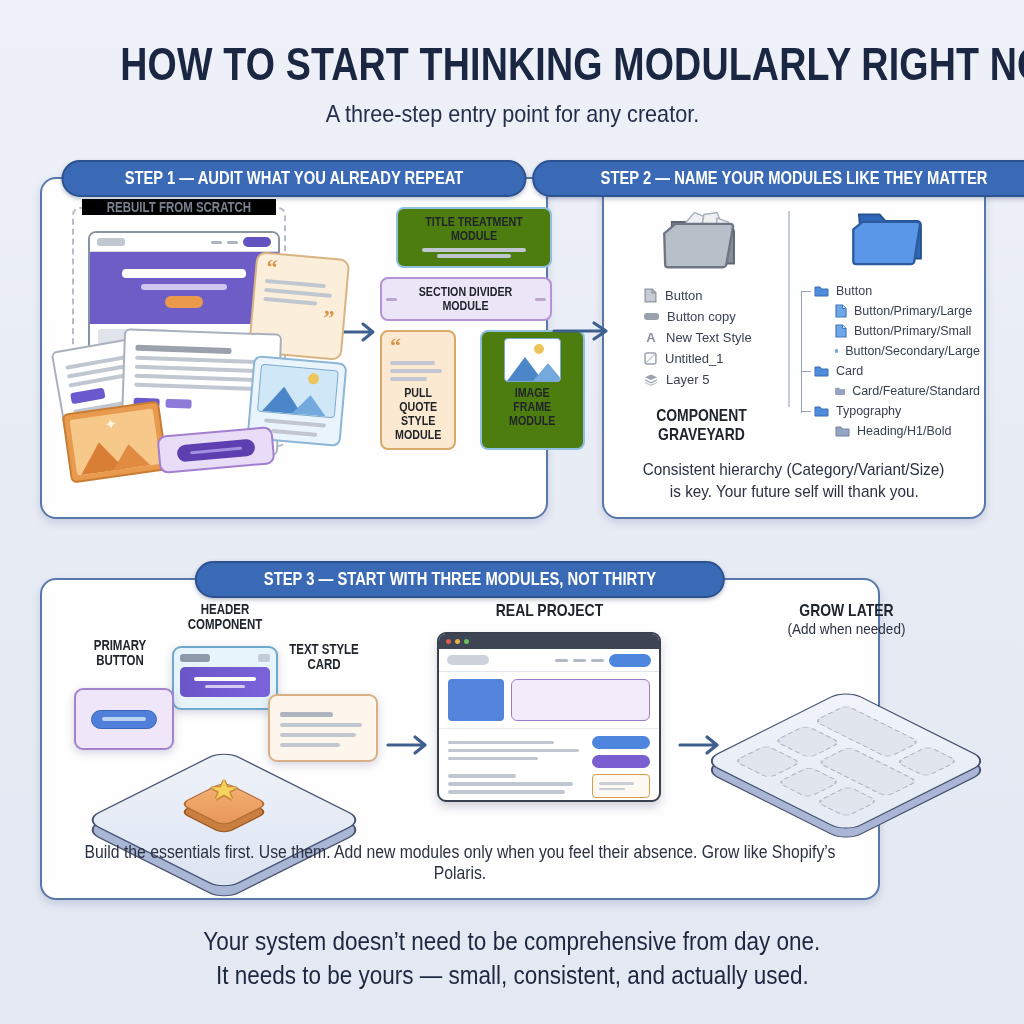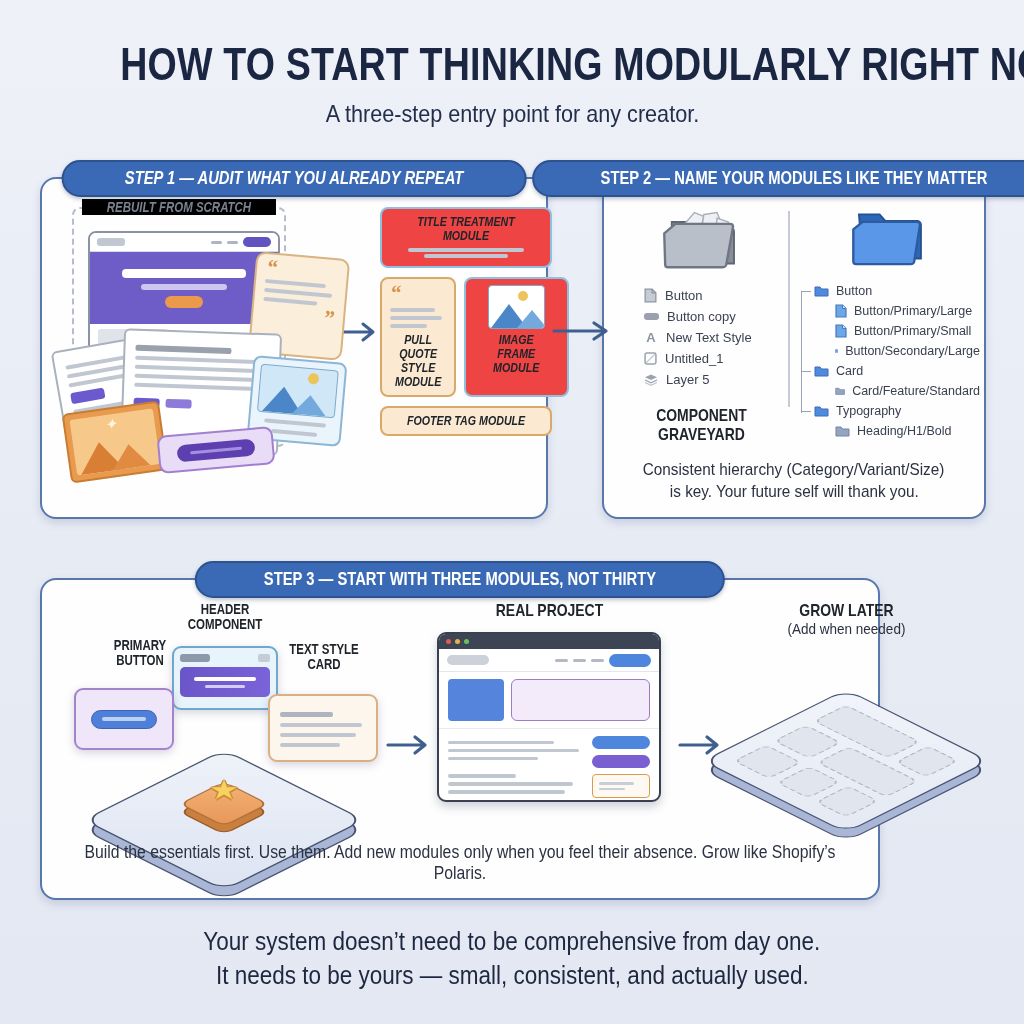--- a/index.html
+++ b/index.html
@@ -20,21 +20,21 @@
   
   .title { position:absolute; top:36px; left:0; width:100%; text-align:center;
     font-size:47px; color:#1b2742; white-space:nowrap; }
   .subtitle { position:absolute; top:100px; left:0; width:100%; text-align:center;
     font-size:24px; color:#242e4a; }
   .subtitle span { display:inline-block; transform:scaleX(.9); }
 
   
   .panel { position:absolute; background:#fefefe; border:2px solid #5878ac; border-radius:16px;
     box-shadow:0 4px 8px rgba(60,80,130,.18); }
-  #panel1 { left:40px; top:177px; width:508px; height:342px;font-style:italic; }
+  #panel1 { left:40px; top:177px; width:508px; height:342px; }
   #panel2 { left:602px; top:177px; width:384px; height:342px; }
   #panel3 { left:40px; top:578px; width:840px; height:322px; }
 
   .badge { position:absolute; top:-19px; left:50%; transform:translateX(-50%);
     background:#3a6ab6; border:2px solid #2d5290; color:#fff; border-radius:999px;
     padding:6px 24px; white-space:nowrap; box-shadow:0 2px 4px rgba(30,50,90,.3); z-index:6; }
   .badge span { display:inline-block; font-weight:bold; font-size:18px; transform:scaleX(.82); }
 
   .caption { position:absolute; left:0; width:100%; text-align:center; color:#2a3140; }
   .caption span { display:inline-block; transform:scaleX(.9); }
@@ -101,21 +101,21 @@
     background:#e9dcf7; border:2px solid #a27fd0; border-radius:9px; transform:rotate(-5deg);
     display:flex; align-items:center; justify-content:center; z-index:6; }
   .tag-pill { width:78px; height:17px; background:#5e3fb0; border-radius:9px; display:flex; align-items:center; justify-content:center; }
   .tag-pill i { display:block; width:52px; height:3px; background:#a48fe0; border-radius:2px; }
 
   
   .modules { position:absolute; left:338px; top:28px; width:172px; display:flex; flex-direction:column; gap:9px; }
   .module { border-radius:8px; border:2px solid; text-align:center; padding:6px 4px; }
   .module .mlabel { font-size:13px; font-weight:bold; color:#20242b; line-height:14px; }
   .module .mlabel span { display:inline-block; transform:scaleX(.82); }
-  .m-blue { background:#ef4444; border-color:#8fc0e0; }
+  .m-blue { background:#4d7c0f; border-color:#8fc0e0;margin-left:16px; }
   .m-purple { background:#ece4f7; border-color:#b494d6; }
   .m-peach { background:#fbead1; border-color:#d9a96b; }
   #mod-title .ln { margin:5px auto 2px; }
   .divider-row { display:flex; align-items:center; justify-content:center; gap:6px; }
   .divider-row .dash { width:16px; height:3px; background:#b9a6d1; border-radius:2px; }
   .mod-duo { display:flex; gap:8px; }
   .mod-quote { flex:1.15; padding:7px 8px 6px; text-align:left; }
   .mod-quote .ln { margin:4px 0; }
   .mod-quote .mlabel { text-align:center; margin-top:5px; }
   .mod-img { flex:1; padding:6px 22px; }
@@ -320,41 +320,45 @@
     <svg class="arrow" style="left:296px; top:140px;" width="42" height="26" viewBox="0 0 42 26">
       <path d="M2 13 H32 M25 5 L35 13 L25 21" stroke="#3f608f" stroke-width="3" fill="none" stroke-linecap="round" stroke-linejoin="round"></path>
     </svg>
 
     <div class="modules">
       <div class="module m-blue" id="mod-title">
         <div class="mlabel"><span>TITLE TREATMENT MODULE</span></div>
         <div class="ln" style="width:72%"></div>
         <div class="ln" style="width:52%; margin:0 auto 2px;"></div>
       </div>
+      <div class="module m-purple">
+        <div class="divider-row">
+          <div class="dash"></div>
+          <div class="mlabel"><span>SECTION DIVIDER MODULE</span></div>
+          <div class="dash"></div>
+        </div>
+      </div>
       <div class="mod-duo">
         <div class="module m-peach mod-quote">
           <span class="qmark">“</span>
           <div class="ln" style="width:80%"></div>
           <div class="ln" style="width:92%"></div>
           <div class="ln" style="width:66%"></div>
           <div class="mlabel"><span>PULL QUOTE</span><br>
             <span>STYLE MODULE</span></div>
         </div>
         <div class="module m-blue mod-img">
           <div class="imgph">
             <div class="mi-sun"></div>
             <div class="tri mi-t1"></div>
             <div class="tri mi-t2"></div>
           </div>
           <div class="mlabel"><span>IMAGE FRAME</span><br>
             <span>MODULE</span></div>
         </div>
-      </div>
-      <div class="module m-peach">
-        <div class="mlabel"><span>FOOTER TAG MODULE</span></div>
       </div>
     </div>
 
   </div>
 
   <svg class="arrow" style="left:552px; top:318px; z-index:7;" width="62" height="26" viewBox="0 0 62 26">
     <path d="M2 13 H50 M42 5 L54 13 L42 21" stroke="#3f608f" stroke-width="3.2" fill="none" stroke-linecap="round" stroke-linejoin="round"></path>
   </svg>
 
   <div class="panel" id="panel2">
@@ -472,21 +476,21 @@
       <span>Consistent hierarchy (Category/Variant/Size)</span><br>
       <span>is key. Your future self will thank you.</span>
     </div>
   </div>
 
   <div class="panel" id="panel3">
     <div class="badge"><span>STEP 3 — START WITH THREE MODULES, NOT THIRTY</span></div>
 
     <div class="scene" id="scene-modules">
       <div class="floatlabel" style="left:96px; top:0; width:122px;"><span>HEADER COMPONENT</span></div>
-      <div class="floatlabel" style="left:22px; top:36px; width:100px;"><span>PRIMARY BUTTON</span></div>
+      <div class="floatlabel" style="left:2px; top:36px; width:100px;"><span>PRIMARY BUTTON</span></div>
       <div class="floatlabel" style="left:204px; top:40px; width:104px;"><span>TEXT STYLE CARD</span></div>
 
       <div class="iso side" id="plat1-side"></div>
       <div class="iso top-face" id="plat1-top"></div>
 
       <div class="card3" id="card-header">
         <div class="ch-top">
             <div class="ch-bar"></div>
             <div class="ch-sq"></div>
           </div>

